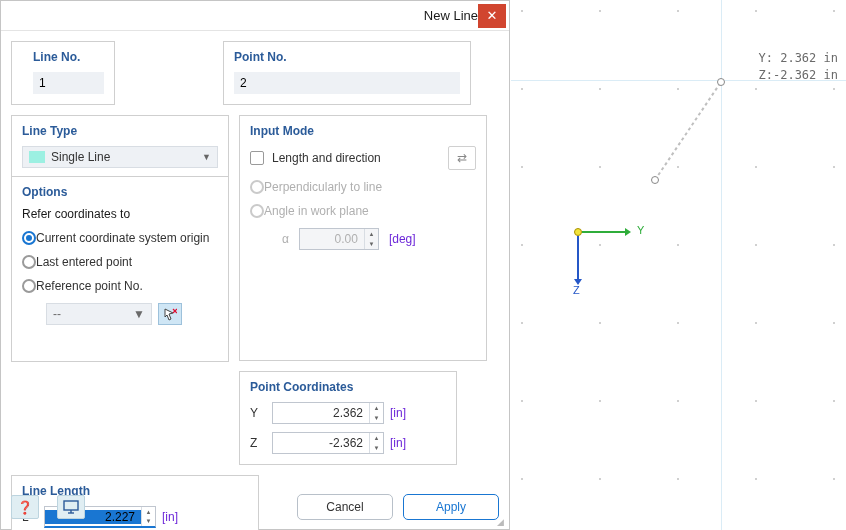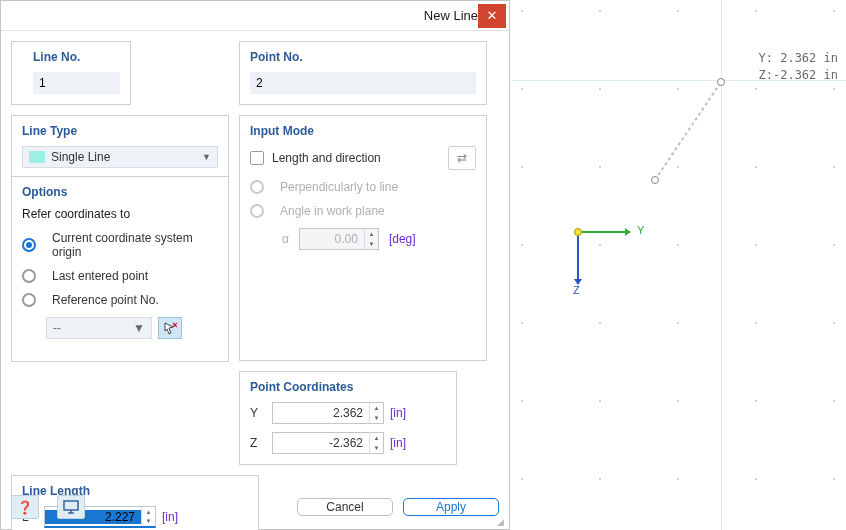--- a/index.html
+++ b/index.html
@@ -54,21 +54,21 @@
     background: #fff;
   }
   .panel-title {
     color: #2b5b99;
     font-weight: 600;
     font-size: 12px;
     margin-bottom: 8px;
   }
   .col-left { width: 218px; }
   .col-right { width: 248px; }
-  .small-left { width: 120px; padding-left: 21px; }
+  .small-left { width: 104px; padding-left: 21px; }
   .small-mid { width: 88px; }
   .input {
     height: 22px;
     background: #eef1f5;
     border: none;
     padding: 0 6px;
     font-size: 12px;
     width: 100%;
   }
   .combo {
@@ -78,21 +78,21 @@
     display: flex;
     align-items: center;
     justify-content: space-between;
     padding: 0 6px;
     font-size: 12px;
   }
   .combo .chev { color: #666; font-size: 9px; }
   .combo .swatch { width: 16px; height: 12px; background: #9cf0e2; margin-right: 6px; }
   .options-label { margin-bottom: 10px; color: #1a1a1a; }
   .radio-row, .check-row {
-    display: flex; align-items: center; gap: 16px; margin-bottom: 10px;
+    display: flex; align-items: center; gap: 0; margin-bottom: 10px;
   }
   .radio-row:last-child, .check-row:last-child { margin-bottom: 0; }
   .radio {
     width: 14px; height: 14px; border-radius: 50%;
     border: 2px solid #9a9a9a; position: relative;
     flex-shrink: 0;
   }
   .radio.checked { border-color: #1976d2; }
   .radio.checked::after {
     content: ''; position: absolute; left: 2px; top: 2px;
@@ -161,21 +161,21 @@
     width: 28px; height: 24px;
     background: #e0eef3;
     border: 1px solid #bcd4df;
     display: flex; align-items: center; justify-content: center;
     border-radius: 2px;
     color: #2b5b99;
     font-size: 13px;
   }
   .footer-btns { display: flex; gap: 10px; }
   .btn {
-    width: 96px; height: 18px;
+    width: 96px; height: 26px;
     border: 1px solid #b8c0c9;
     background: #fff;
     border-radius: 5px;
     display: flex; align-items: center; justify-content: center;
     cursor: pointer;
   }
   .btn.primary { border: 1px solid #1976d2; color: #1976d2; }
   .resizer {
     position: absolute; bottom: 2px; right: 2px;
     width: 10px; height: 10px;

